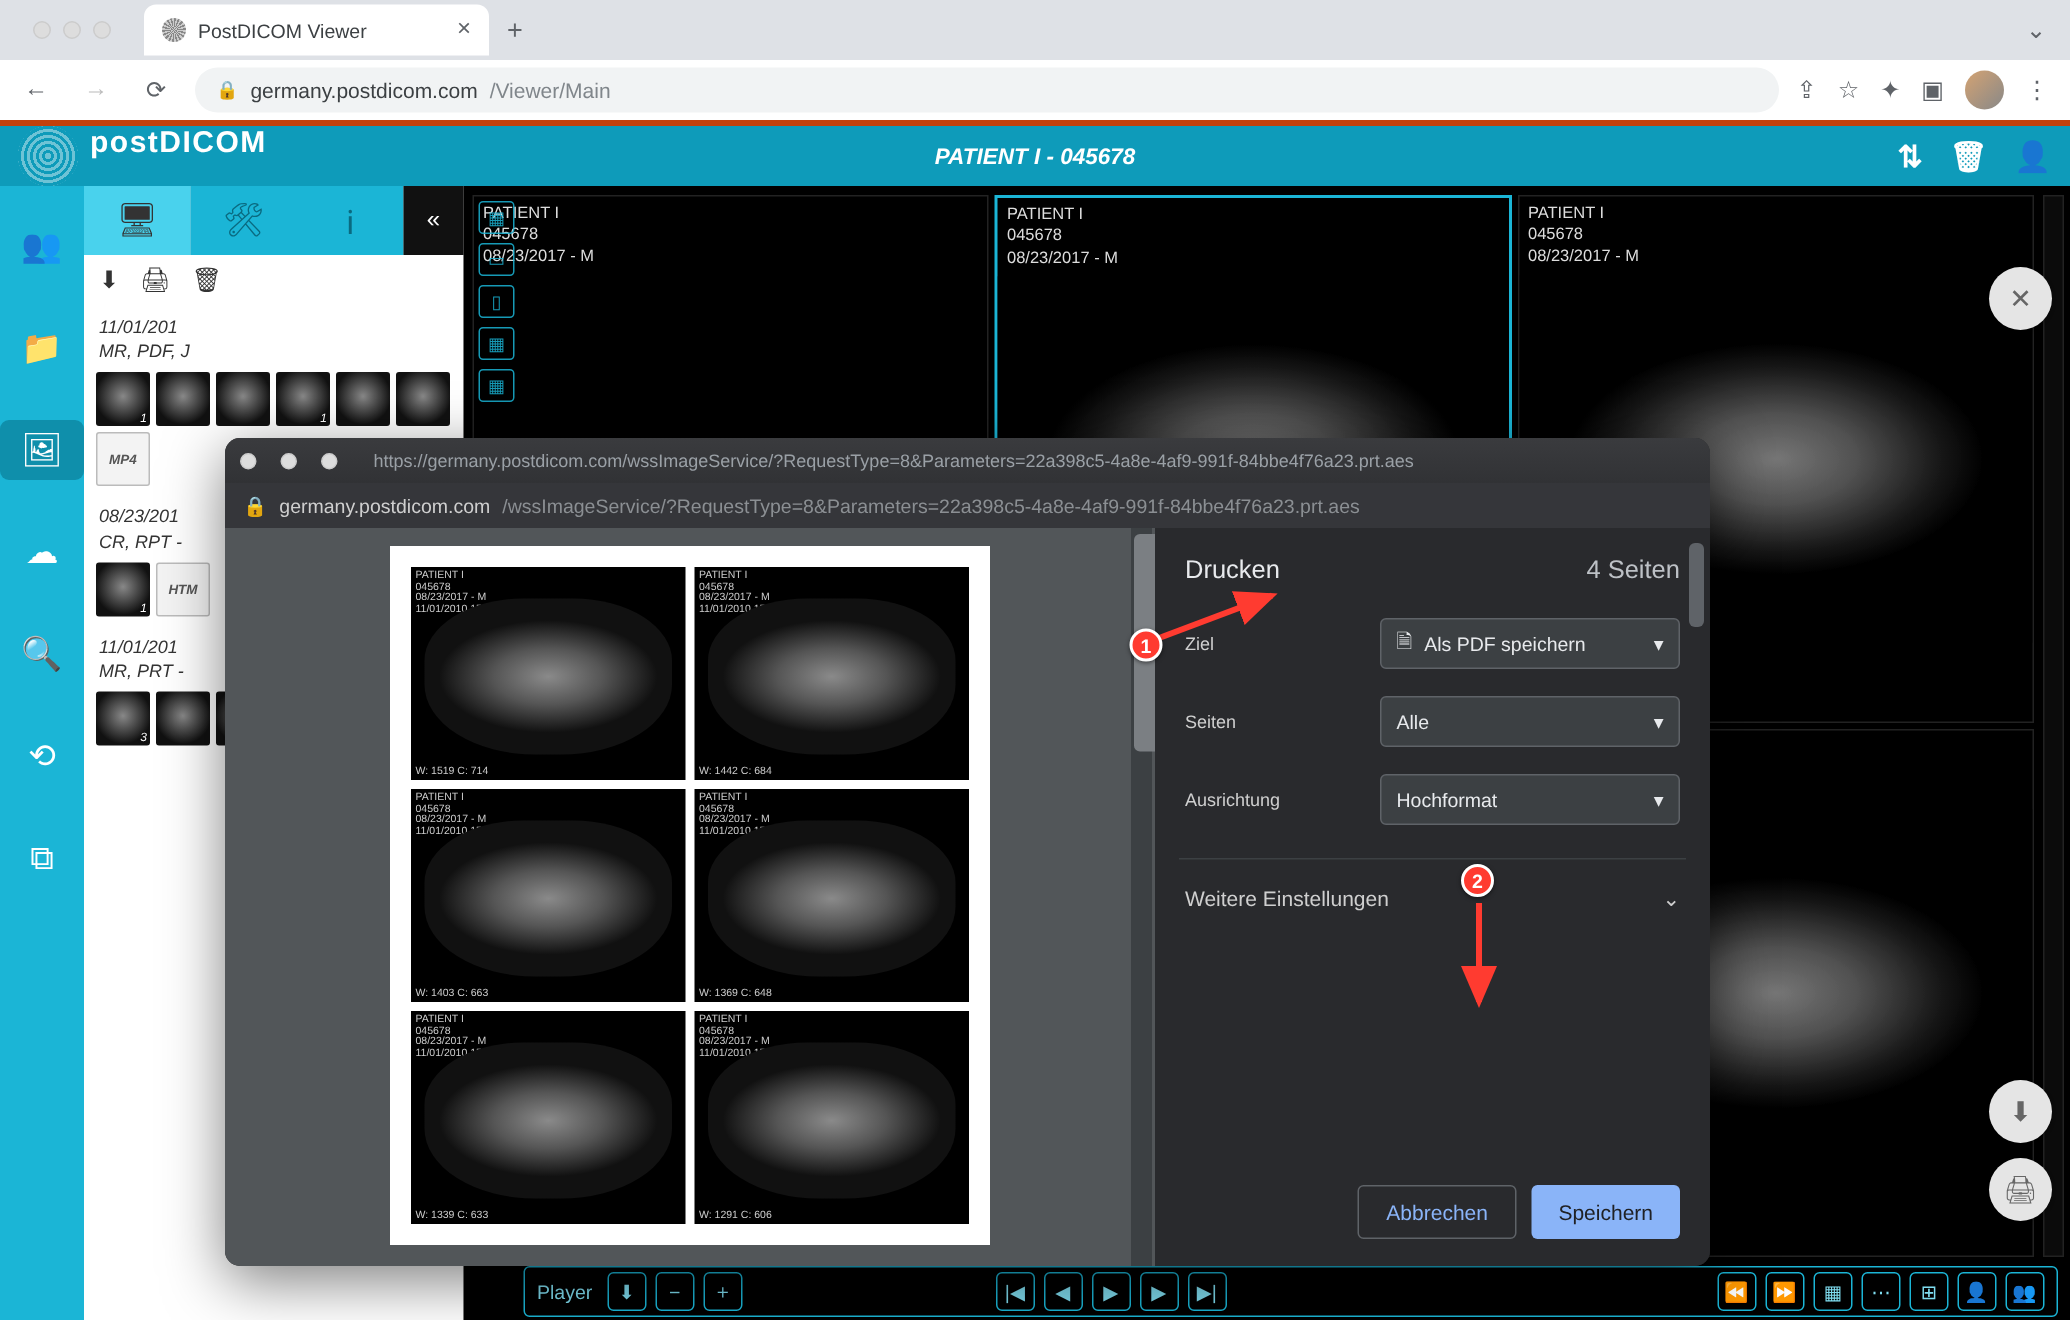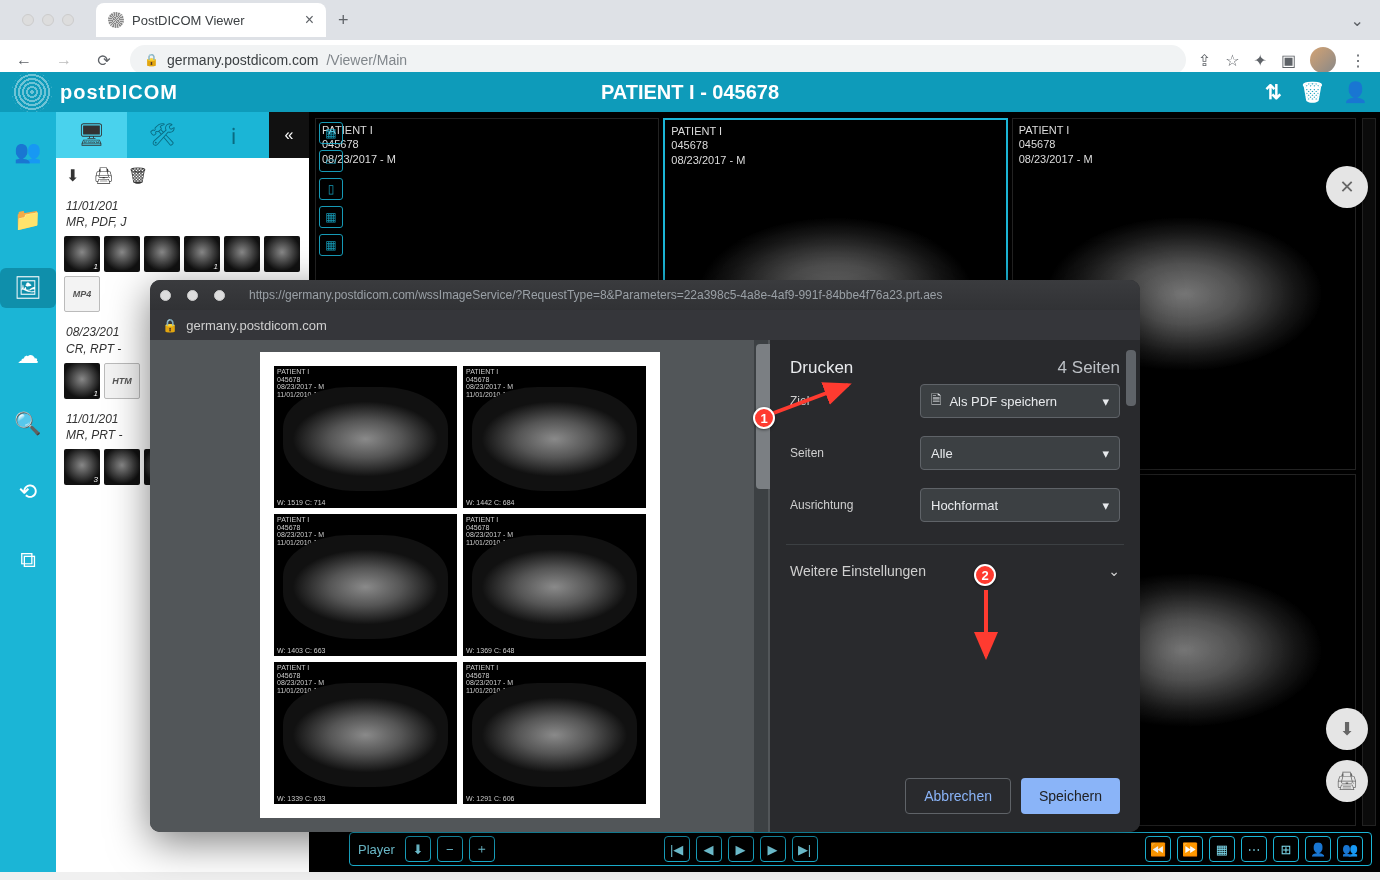--- a/index.html
+++ b/index.html
@@ -1,44 +1,44 @@
 <!DOCTYPE html>
 <html><head>
 <meta charset="utf-8">
 <style>
 * { margin: 0; padding: 0; box-sizing: border-box; font-family: -apple-system, BlinkMacSystemFont, "Segoe UI", Arial, sans-serif; }
 html, body { width: 1380px; height: 880px; overflow: hidden; background: #f0f0f0; }
 
 
-.browser-chrome { background: #dee1e6; height: 72px; border-bottom: 1px solid #c2410c; }
+.browser-chrome { background: #dee1e6; height: 84px; border-bottom: 4px solid #c2410c; }
 .tab-bar { height: 40px; display: flex; align-items: center; padding-left: 10px; }
 .window-controls { display: flex; gap: 8px; padding: 0 12px; }
 .wc { width: 12px; height: 12px; border-radius: 50%; background: #ddd; border: 1px solid #ccc; }
 .tab { background: #fff; height: 34px; border-radius: 8px 8px 0 0; display: flex; align-items: center; padding: 0 12px; gap: 8px; font-size: 13px; color: #3c4043; min-width: 230px; margin-left: 10px; position: relative; }
 .tab .favicon { width: 16px; height: 16px; border-radius: 50%; background: repeating-conic-gradient(#888 0 10deg, #ccc 10deg 20deg); }
 .tab .close { margin-left: auto; font-size: 16px; color: #5f6368; }
 .new-tab { font-size: 18px; color: #5f6368; margin-left: 12px; }
 .chevron-down { margin-left: auto; margin-right: 16px; color: #5f6368; }
 .address-row { background: #fff; height: 40px; display: flex; align-items: center; padding: 0 10px; gap: 12px; }
 .nav-btn { color: #5f6368; font-size: 16px; width: 28px; text-align: center; }
 .nav-btn.disabled { color: #bdbdbd; }
 .omnibox { flex: 1; height: 30px; background: #f1f3f4; border-radius: 15px; display: flex; align-items: center; padding: 0 14px; font-size: 14px; color: #3c4043; gap: 8px; }
 .omnibox .lock { font-size: 12px; color: #5f6368; }
 .omnibox .path { color: #80868b; }
 .chrome-actions { display: flex; align-items: center; gap: 14px; color: #5f6368; font-size: 16px; padding-right: 4px;}
 .avatar { width: 26px; height: 26px; border-radius: 50%; background: linear-gradient(135deg,#d4a373,#888); }
 
 
 .app { height: 800px; display: flex; flex-direction: column; }
 .app-header { height: 40px; background: #0e9bba; color: #fff; display: flex; align-items: center; padding: 0 12px; font-weight: 600; font-size: 15px; }
-.brand { display: flex; align-items: center; gap: 8px; }
+.brand { display: flex; align-items: flex-start; gap: 8px; }
 .brand-icon { width: 40px; height: 40px; background: repeating-radial-gradient(circle, rgba(255,255,255,0.4) 0 2px, transparent 2px 4px); border-radius: 50%; }
 .brand-text { font-size: 20px; letter-spacing: 1px; }
 .brand-text strong { font-weight: 800; }
-.hdr-title { position: absolute; left: 50%; transform: translateX(-50%); font-size: 20px; }
+.hdr-title { position: absolute; left: 50%; transform: translateX(-50%); font-size: 15px; font-style: italic; }
 .hdr-right { margin-left: auto; display: flex; gap: 18px; font-size: 20px; align-items: center; }
 
 .app-body { flex: 1; display: flex; position: relative; }
 .left-rail { width: 56px; background: #1bb5d6; display: flex; flex-direction: column; align-items: center; padding-top: 20px; gap: 28px; color: #fff; font-size: 22px; }
 .left-rail .item { height: 40px; display:flex; align-items:center; justify-content:center; width:100%; }
 .left-rail .item.active { background: #0f8fab; border-radius: 6px; }
 
 .series-col { width: 253px; background: #e3e3e3; display: flex; flex-direction: column; }
 .series-tabs { height: 46px; display: flex; background: #d8d8d8; }
 .series-tab { flex:1; display:flex; align-items:center; justify-content:center; font-size: 22px; color: #333; }
@@ -89,21 +89,21 @@
 .pm-preview .scrollbar { position:absolute; right:2px; top:0; bottom:0; width:14px; background:#3c4043;}
 .pm-preview .scrollbar .thumb { position:absolute; left:2px; right:2px; top:4px; height:145px; background:#7b7f83; border-radius:4px;}
 .pm-page { width:400px; height:466px; background:#fff; padding:14px; display:grid; grid-template-columns: 1fr 1fr; grid-template-rows: repeat(3, 1fr); gap:6px; }
 .pm-cell { background:#000; position:relative; overflow:hidden;}
 .pm-cell .img { position:absolute; inset:15% 5% 12% 5%; background: radial-gradient(ellipse 55% 45% at 50% 50%, #8a8a8a 0%, #555 40%, #111 80%); border-radius: 40% 40% 45% 45%; filter: blur(0.3px);}
 .pm-cell .mini-tl { position:absolute; top:2px; left:3px; font-size:7px; color:#ccc; line-height:1.1; white-space:pre;}
 .pm-cell .mini-bl { position:absolute; bottom:2px; left:3px; font-size:7px; color:#ccc;}
 
 .pm-sidebar { width:370px; background:#292a2d; color:#e8eaed; padding:18px 20px; display:flex; flex-direction:column; font-size:14px; position:relative;}
 .pm-sidebar .scrollbar-right { position:absolute; right:4px; top:10px; width:10px; height:56px; background:#5f6368; border-radius:4px;}
-.pm-head { display:flex; justify-content:space-between; align-items:flex-end; margin-bottom:6px;}
+.pm-head { display:flex; justify-content:space-between; align-items:flex-end; margin-bottom:22px;}
 .pm-head h3 { font-size:17px; font-weight:400;}
 .pm-head span { font-size:17px; color:#bdc1c6; }
 .pm-row { display:flex; align-items:center; margin-bottom:18px; gap:10px;}
 .pm-row label { width:120px; color:#cfcfcf; font-size:12px;}
 .pm-select { flex:1; height:34px; background:#3c4043; border:1px solid #5f6368; border-radius:4px; display:flex; align-items:center; padding:0 10px; color:#e8eaed; font-size:13px; justify-content:space-between;}
 .pm-select .ic { display:flex; align-items:center; gap:8px;}
 .pm-divider { height:1px; background:#3c4043; margin:4px -4px 14px;}
 .pm-more { display:flex; justify-content:space-between; align-items:center; color:#cfcfcf; font-size:14px; padding:4px 0;}
 .pm-actions { margin-top:auto; display:flex; justify-content:flex-end; gap:10px; }
 .pm-btn { height:36px; padding:0 18px; border-radius:4px; font-size:14px; display:flex; align-items:center; justify-content:center;}
@@ -320,20 +320,21 @@
     <div class="print-modal">
       <div class="pm-titlebar">
         <div class="wc"></div>
           <div class="wc"></div>
           <div class="wc"></div>
         <span style="margin-left:8px;">https://germany.postdicom.com/wssImageService/?RequestType=8&amp;Parameters=22a398c5-4a8e-4af9-991f-84bbe4f76a23.prt.aes</span>
       </div>
       <div class="pm-addrbar">
         <span>🔒</span>
         <span>germany.postdicom.com</span>
+          <span class="path">/wssImageService/?RequestType=8&amp;Parameters=22a398c5-4a8e-4af9-991f-84bbe4f76a23.prt.aes</span>
       </div>
       <div class="pm-body">
         <div class="pm-preview">
           <div class="pm-page">
             <div class="pm-cell">
                 <div class="mini-tl">PATIENT I
 045678
 08/23/2017 - M
 11/01/2010 15-25-48</div>
                 <div class="img"></div>

